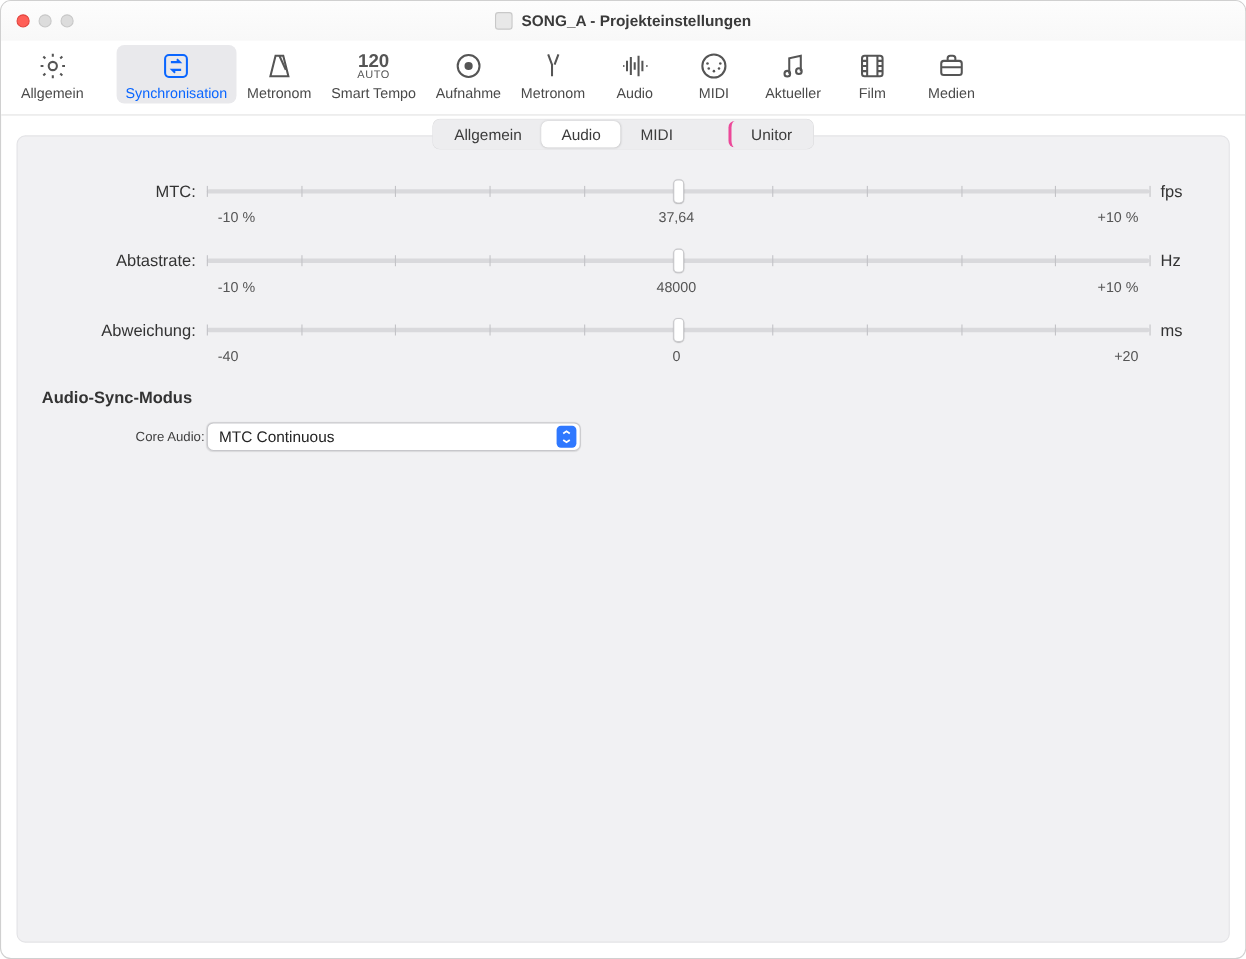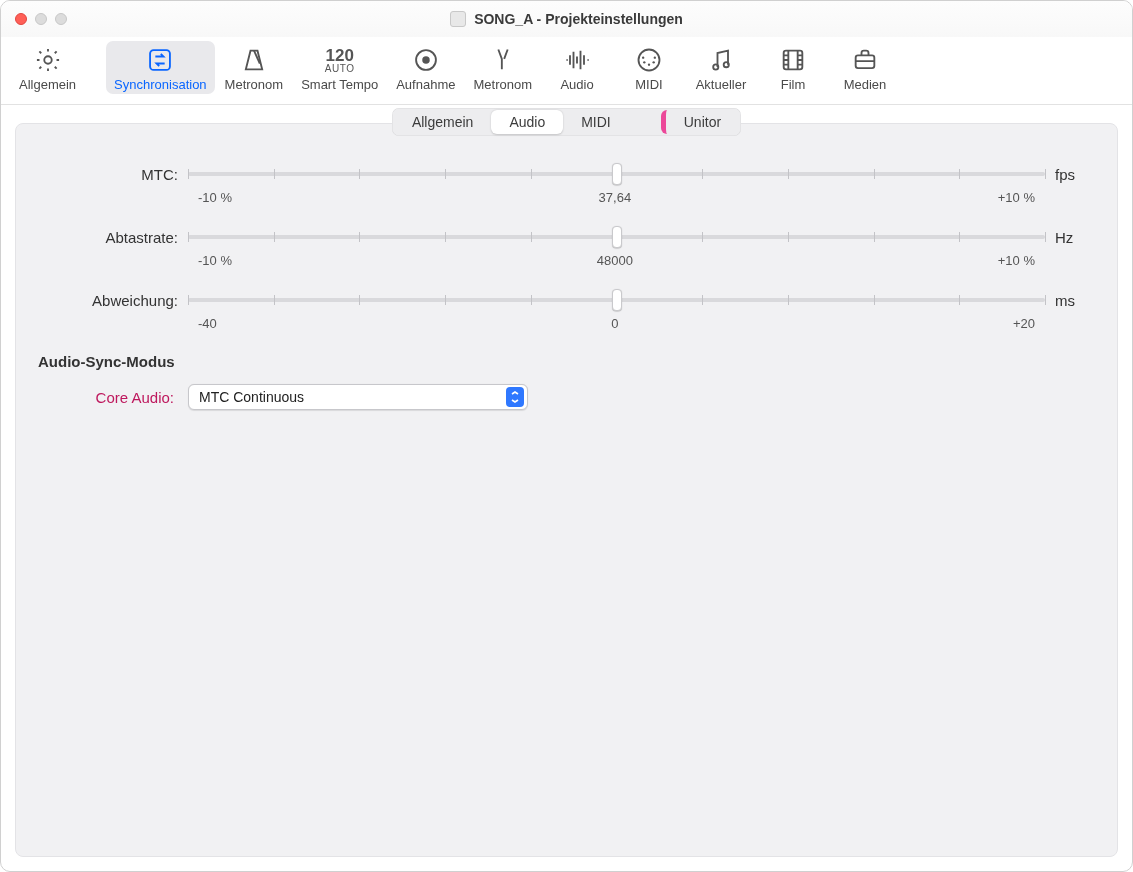--- a/index.html
+++ b/index.html
@@ -56,21 +56,21 @@
     display: flex; justify-content: center; margin-top: -34px; margin-bottom: 28px;
   }
   .segcontrol {
     display: flex; background: #ededef; border-radius: 7px; padding: 2px;
     box-shadow: inset 0 0 0 0.5px rgba(0,0,0,0.08);
   }
   .seg {
     padding: 4px 18px; font-size: 14px; color: #3c3c3c; border-radius: 6px;
     display:flex; align-items:center;
   }
-  .seg.sep { border-left: 5px solid #ec4899; margin-left: 32px; }
+  .seg.sep { border-left: 3px solid #ec4899; margin-left: 32px; }
   .seg.selected {
     background: #fff; box-shadow: 0 0.5px 2px rgba(0,0,0,0.18);
   }
 
   
   .section-head { font-size: 15px; font-weight: 700; color: #333; margin: 16px 0 14px 0; }
 
   
   .slider-row { display: flex; align-items: center; margin-bottom: 6px; }
   .slider-block { margin-bottom: 22px; }
@@ -91,21 +91,21 @@
     border-radius: 4px; box-shadow: 0 0.5px 1px rgba(0,0,0,0.25);
   }
   .slider-scale {
     display: flex; margin-left: 160px; margin-right: 60px;
     font-size: 13px; color: #555; justify-content: space-between;
   }
   .slider-scale .mid { position:relative; left:0; }
 
   
   .select-row { display:flex; align-items:center; margin-top: 6px; }
-  .select-label { width: 150px; text-align:right; padding-right:14px; font-size:15px; color:#be185d; }
+  .select-label { width: 150px; text-align:right; padding-right:2px; font-size:12px; color:#404040; }
   .mac-select {
     width: 340px; height: 26px; background:#fff; border: 0.5px solid #c7c7cb; border-radius:6px;
     display:flex; align-items:center; justify-content:space-between; padding: 0 3px 0 10px;
     box-shadow: 0 0.5px 1px rgba(0,0,0,0.1);
   }
   .mac-select .val { font-size:14px; color:#222; }
   .mac-select .stepper {
     width: 18px; height: 20px; background:#2f78ff; border-radius:4px;
     display:flex; flex-direction:column; align-items:center; justify-content:center;
   }

